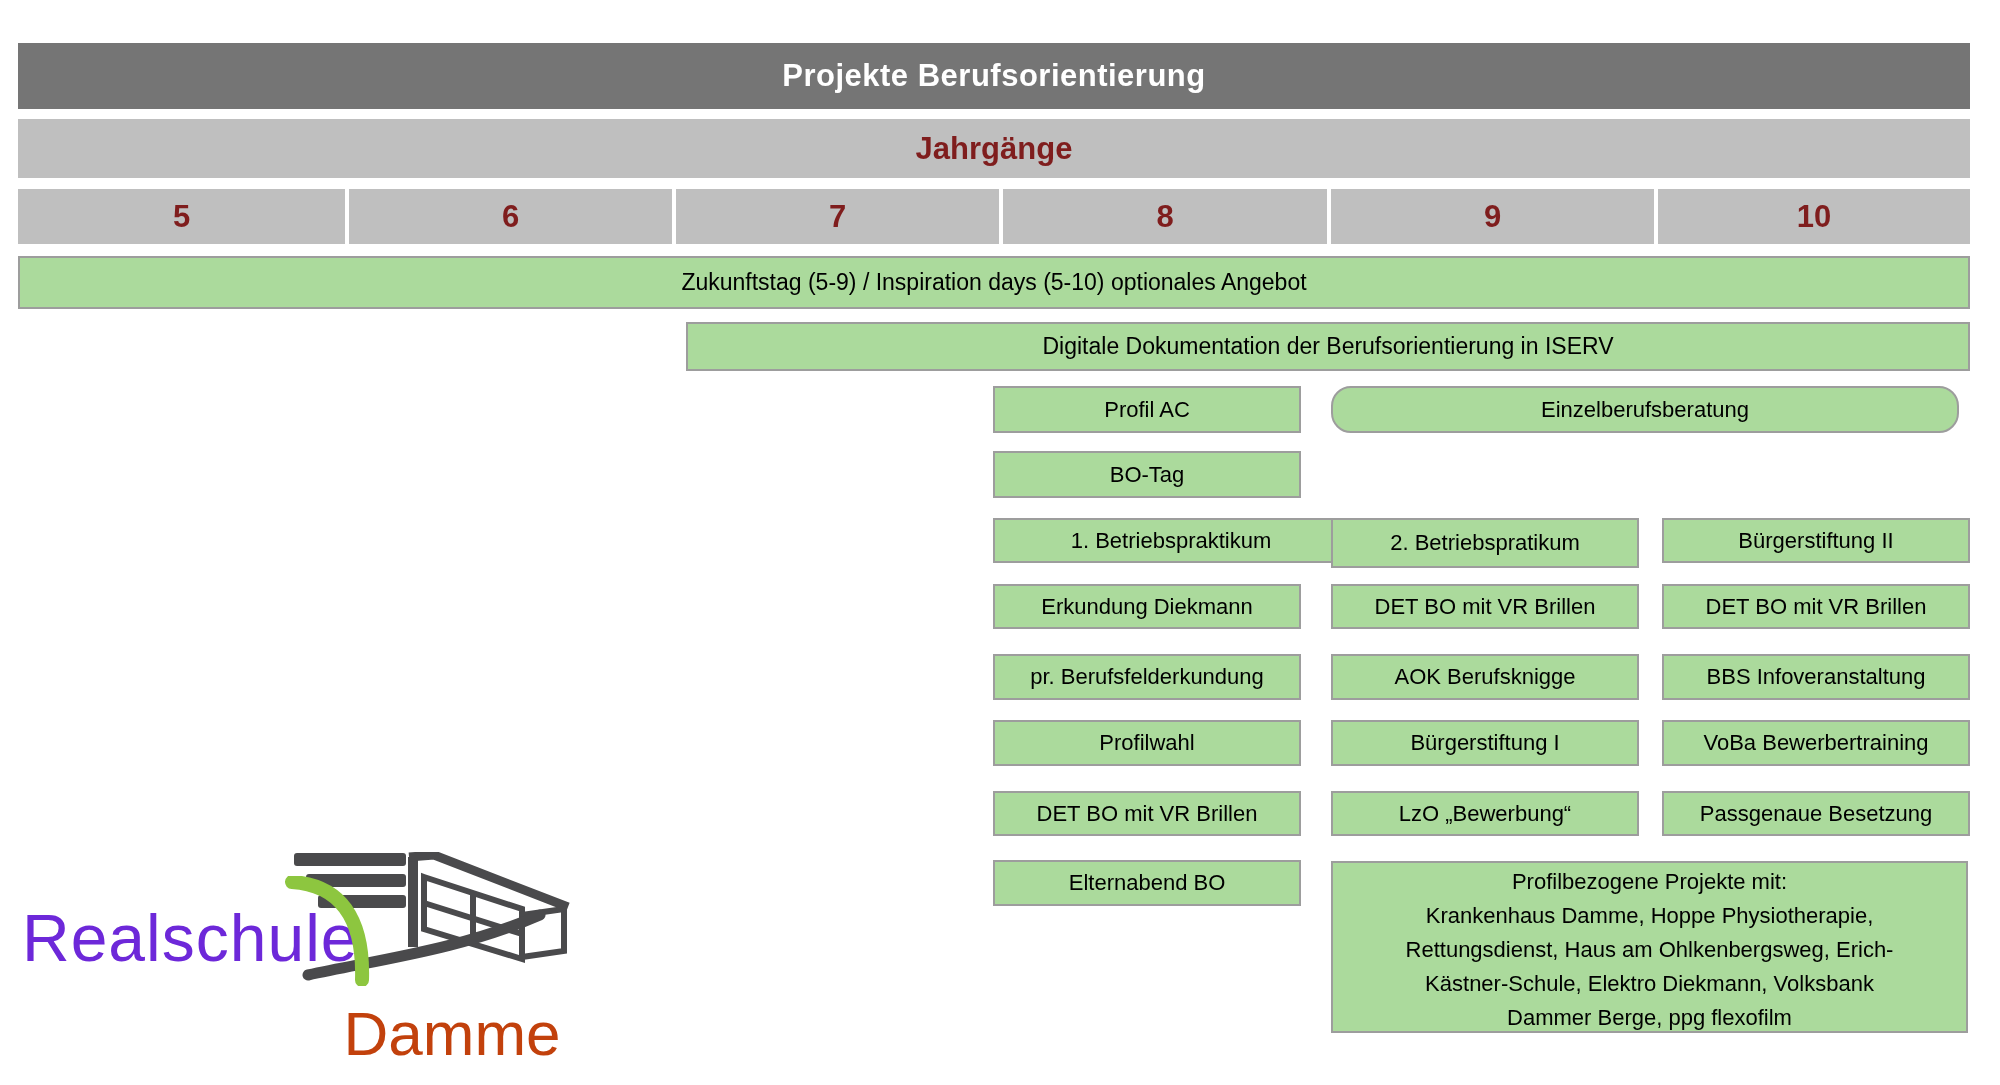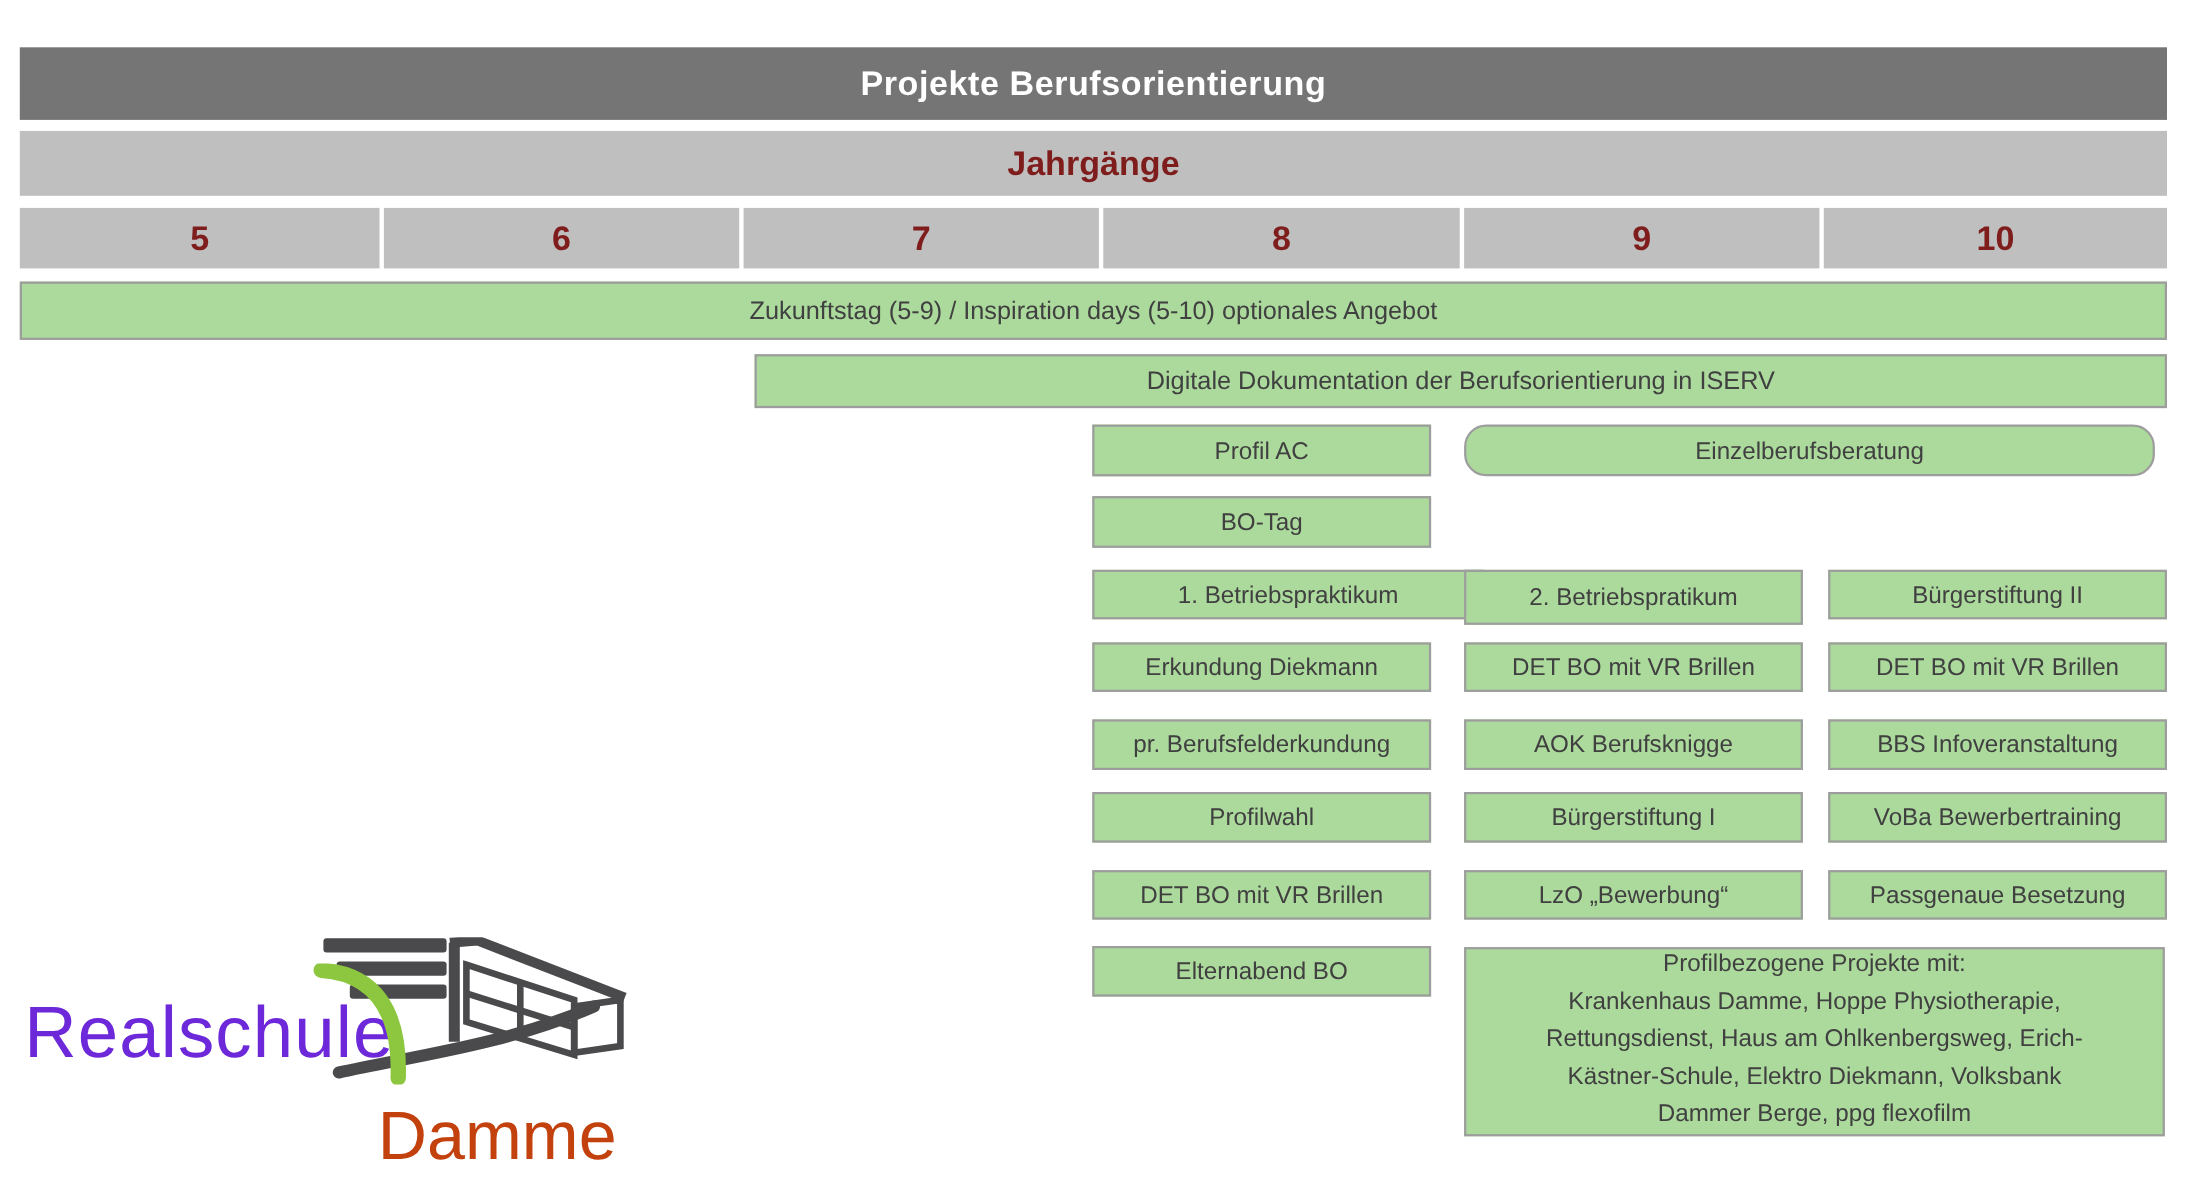--- a/index.html
+++ b/index.html
@@ -10,25 +10,25 @@
     font-family:"Liberation Sans",sans-serif;
     overflow:hidden;
   }
   .abs{position:absolute;box-sizing:border-box;}
   .bar{display:flex;align-items:center;justify-content:center;text-align:center;}
   .hdr{background:#757575;color:#ffffff;font-weight:700;font-size:31px;letter-spacing:0.5px;}
   .gray{background:#bfbfbf;color:#7f1d1d;font-weight:700;font-size:31px;}
   .green{
     background:#abda9c;
     border:2px solid #9d9d9d;
-    color:#404040;
+    color:#000000;
     font-size:22px;
   }
   .barlabel{font-size:23px;}
-  .profil{flex-direction:column;justify-content:flex-end;line-height:34px;padding:2px 8px;}
+  .profil{flex-direction:column;justify-content:flex-start;line-height:34px;padding:2px 8px;}
   .logo-real{
     position:absolute;left:0;top:48px;
     font-size:66px;color:#6d28d9;letter-spacing:1px;white-space:nowrap;
   }
   .logo-damme{
     position:absolute;left:300px;top:146px;width:260px;
     font-size:62px;color:#c2410c;text-align:center;white-space:nowrap;
   }
 </style>
 </head>

